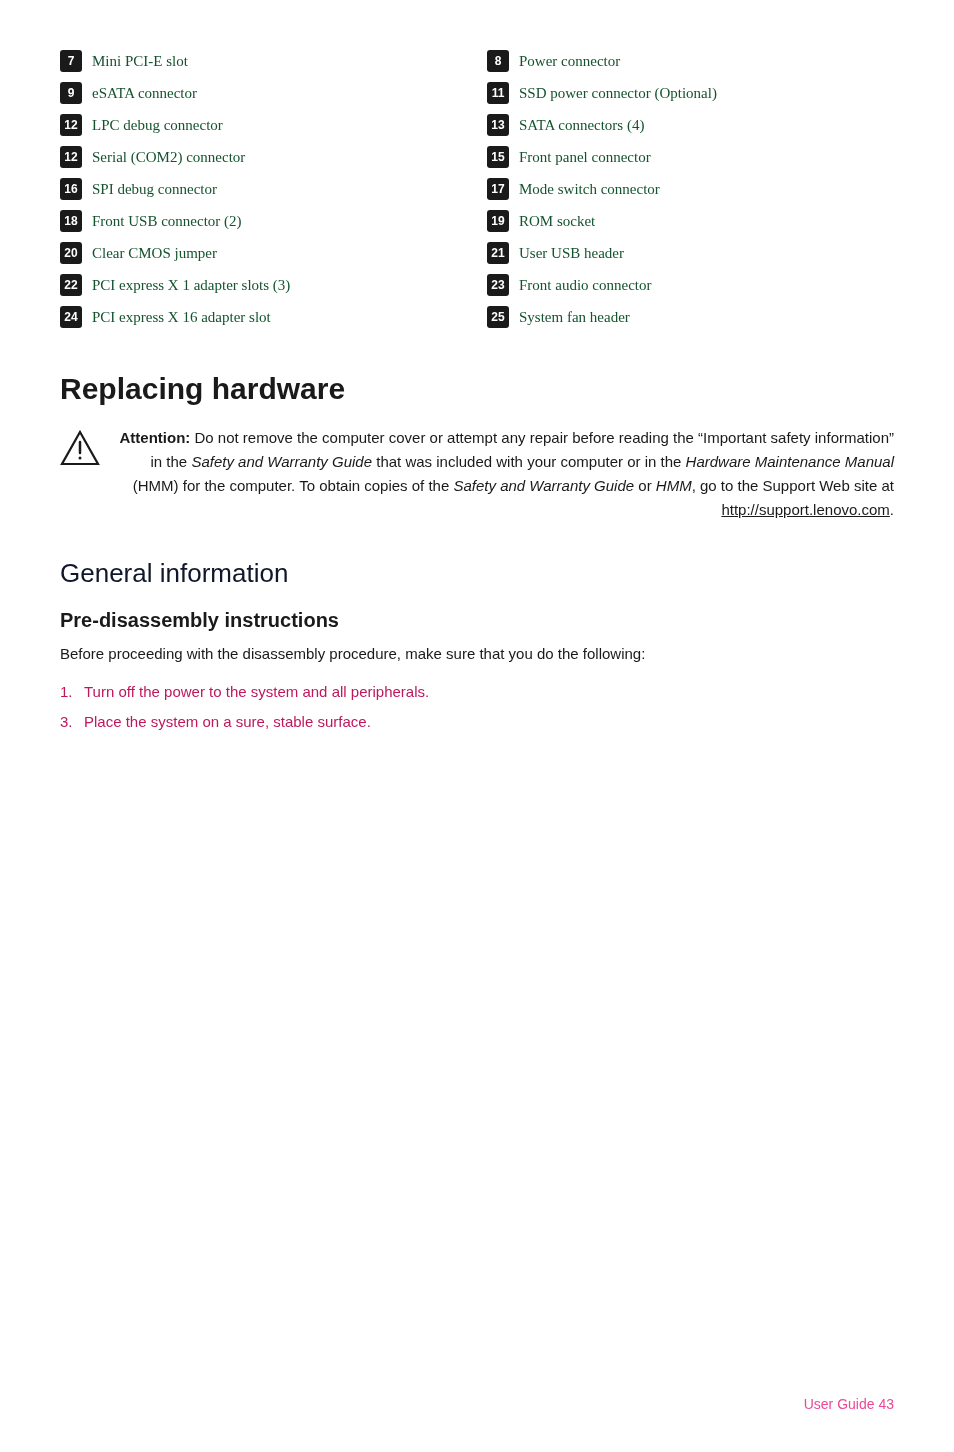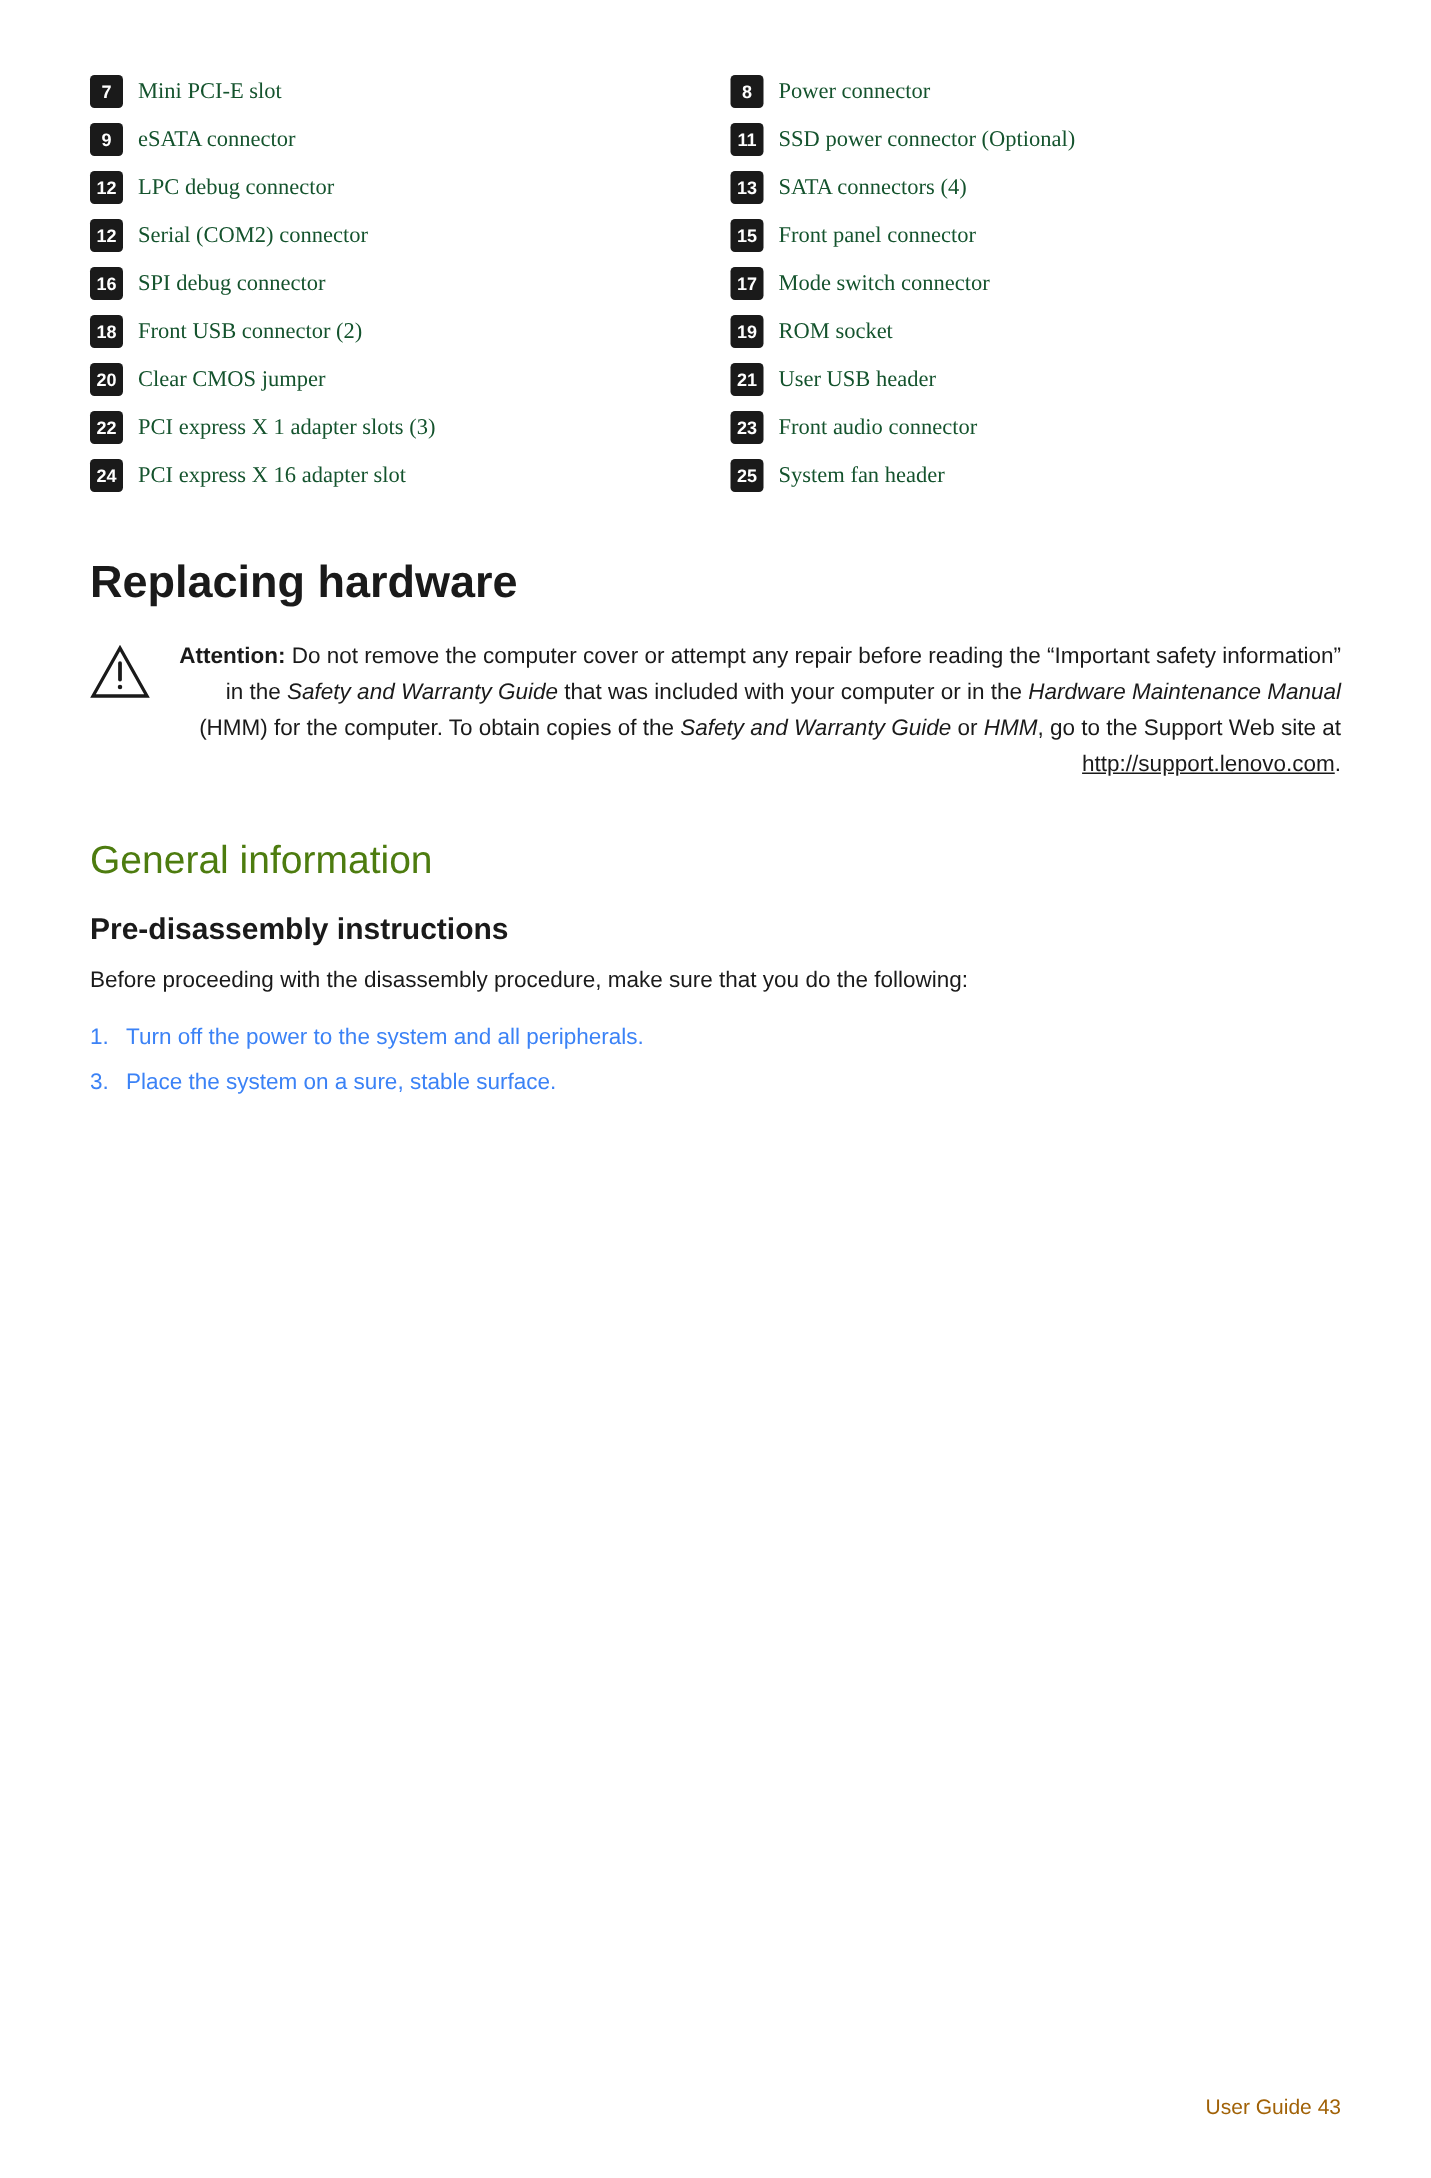--- a/index.html
+++ b/index.html
@@ -97,60 +97,60 @@
       font-size: 20px;
       font-weight: bold;
       color: #1a1a1a;
       margin-bottom: 10px;
       margin-top: 0;
     }
 
     .general-heading {
       font-size: 26px;
       font-weight: normal;
-      color: #4d7c0f;
+      color: #0f172a;
       margin-bottom: 20px;
       border-bottom: none;
     }
 
     .body-text {
       font-size: 15px;
       line-height: 1.6;
       color: #1a1a1a;
       margin-bottom: 14px;
     }
 
     .numbered-list {
       list-style: none;
       padding: 0;
       margin: 0 0 20px 0;
     }
 
     .numbered-list li {
       font-size: 15px;
       line-height: 1.6;
-      color: #3b82f6;
+      color: #be185d;
       padding-left: 24px;
       position: relative;
       margin-bottom: 6px;
     }
 
     .numbered-list li::before {
       content: attr(data-num) ".";
       position: absolute;
       left: 0;
       top: 0;
     }
 
     .page-footer {
       position: fixed;
       bottom: 40px;
       right: 60px;
       font-size: 14px;
-      color: #a16207;
+      color: #ec4899;
     }
 
     .footer-label {
       font-size: 14px;
     }
 
     .footer-page {
       font-weight: normal;
     }
   </style>

